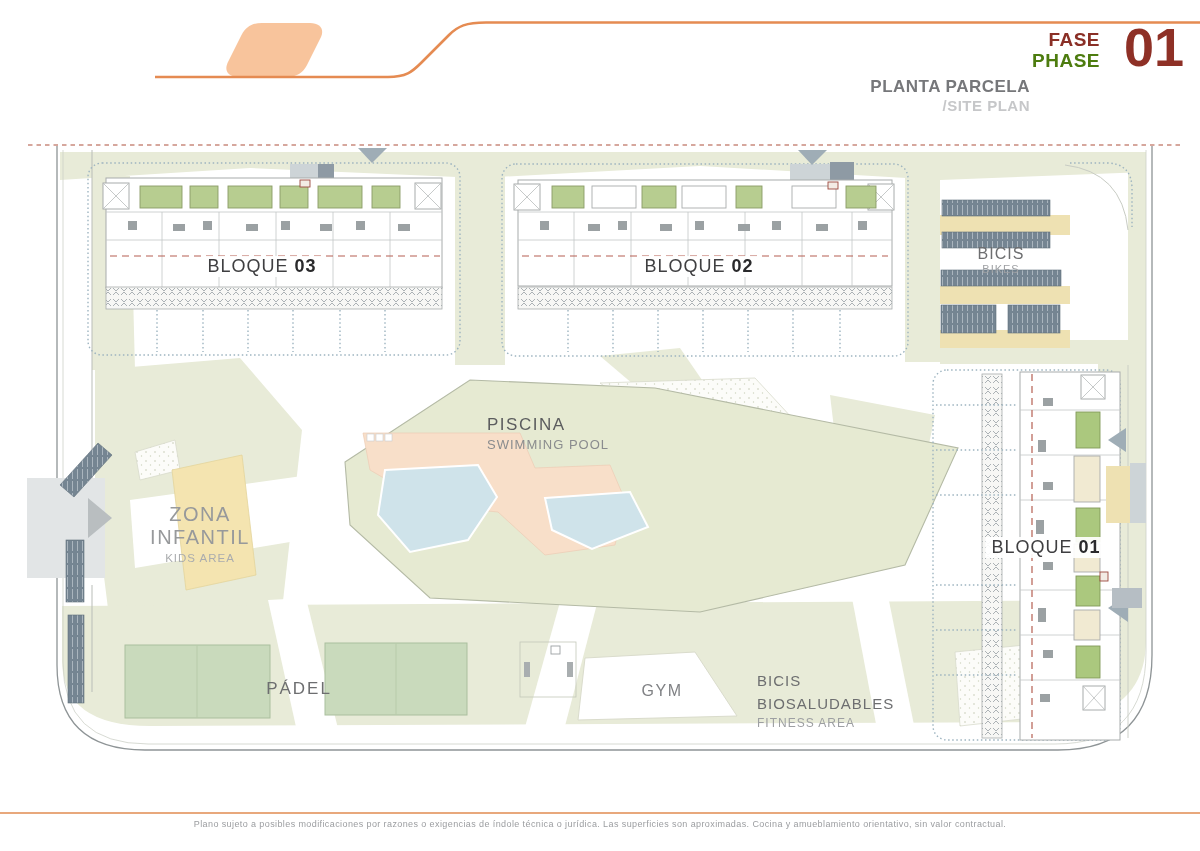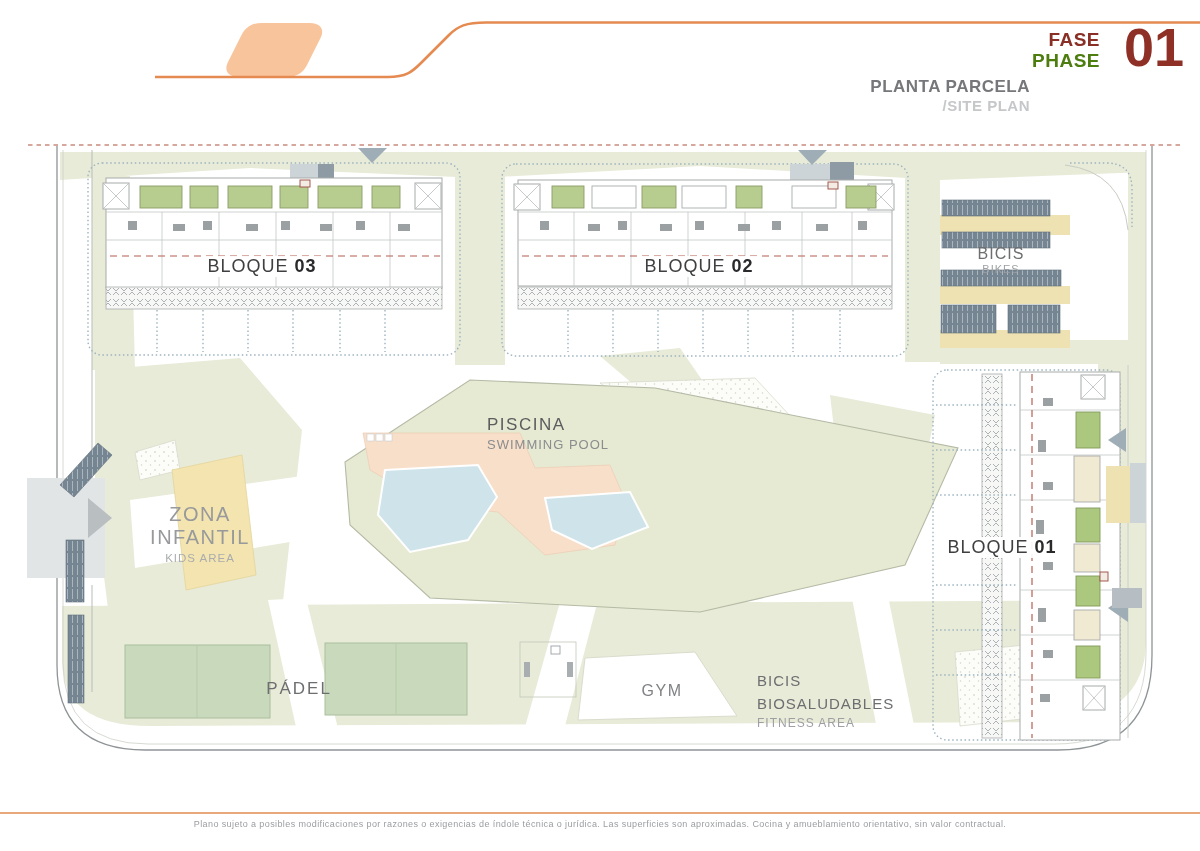--- a/index.html
+++ b/index.html
@@ -280,21 +280,21 @@
       <rect x="567" y="662" width="6" height="15" fill="#a9aeb0"></rect>
     </g>
   </svg>
 
   <div class="abs ctr blq" style="left:262px;top:256px;">
     <span>BLOQUE </span><b>03</b>
   </div>
   <div class="abs ctr blq" style="left:699px;top:256px;">
     <span>BLOQUE </span><b>02</b>
   </div>
-  <div class="abs ctr blq" style="left:1002px;top:537px;">
+  <div class="abs ctr blq" style="left:1046px;top:537px;">
     <span>BLOQUE </span><b>01</b>
   </div>
 
   <div class="abs ctr" style="left:1001px;top:245px;">
     <div class="bicis1">BICIS</div>
     <div class="bicis2">BIKES</div>
   </div>
 
   <div class="abs" style="left:487px;top:415px;">
     <div class="pisc1">PISCINA</div>

